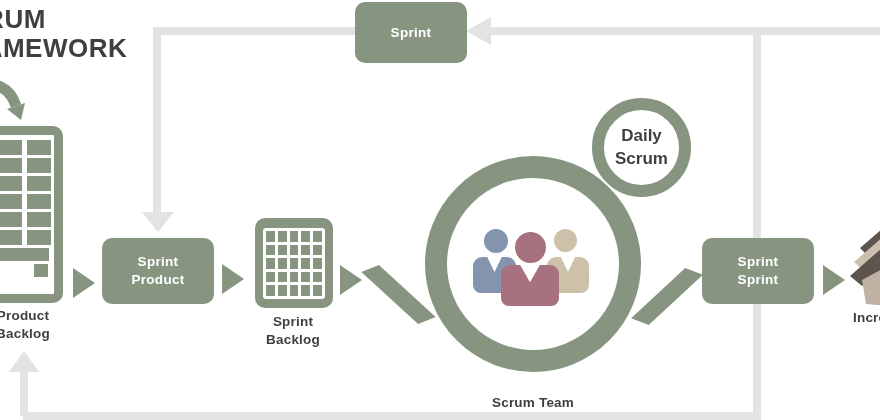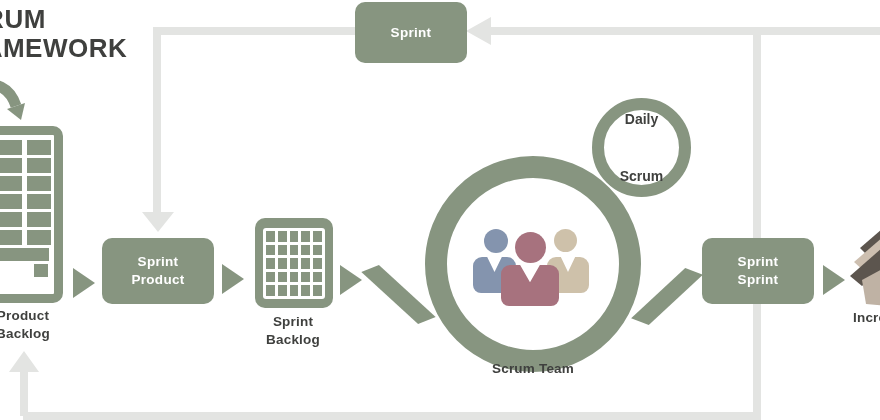--- a/index.html
+++ b/index.html
@@ -35,21 +35,21 @@
         line-height:1.3;letter-spacing:.3px;}
   #box-retrospective{left:355px;top:2px;width:112px;height:61px;}
   #box-planning{left:102px;top:238px;width:112px;height:66px;}
   #box-review{left:702px;top:238px;width:112px;height:66px;}
 
   
   #team-ring{position:absolute;left:425px;top:156px;width:216px;height:216px;border:22px solid #879580;
              border-radius:50%;background:#fff;box-sizing:border-box;}
   #daily-circle{position:absolute;left:592px;top:98px;width:99px;height:99px;border:12px solid #879580;
                 border-radius:50%;background:#fff;box-sizing:border-box;display:flex;flex-direction:column;
-                align-items:center;justify-content:space-between;text-align:center;font-weight:bold;font-size:14px;
+                align-items:center;justify-content:center;text-align:center;font-weight:bold;font-size:17px;
                 color:#3F403E;line-height:1.3;}
 
   
   .person-head{position:absolute;border-radius:50%;}
   .person-body{position:absolute;border-radius:9px 9px 8px 8px;overflow:hidden;}
   .person-shirt{width:100%;height:100%;clip-path:polygon(0 0,33% 0,50% 42%,67% 0,100% 0,100% 100%,0 100%);}
   #p-left-head{left:484px;top:229px;width:24px;height:24px;background:#8494AE;}
   #p-left-body{left:473px;top:257px;width:43px;height:36px;}
   #p-left-body .person-shirt{background:#8494AE;}
   #p-right-head{left:554px;top:229px;width:23px;height:23px;background:#CEC1AA;}
@@ -77,21 +77,21 @@
 
   
   #pb-arrow{position:absolute;left:-26px;top:76px;}
   #inc-icon{position:absolute;left:850px;top:216px;}
 
   
   .dlabel{position:absolute;color:#3F403E;font-weight:bold;font-size:13.5px;line-height:1.3;
           text-align:center;letter-spacing:.2px;}
   #label-product{left:-40px;top:307px;width:126px;}
   #label-sbacklog{left:233px;top:313px;width:120px;}
-  #label-team{left:453px;top:360px;width:160px;}
+  #label-team{left:453px;top:394px;width:160px;}
   #label-increment{left:853px;top:309px;white-space:nowrap;text-align:left;}
   #title{position:absolute;left:-52px;top:5px;color:#3F403E;font-weight:bold;font-size:26px;
          line-height:1.12;letter-spacing:.5px;white-space:nowrap;}
 </style>
 </head>
 <body>
 
 <div class="canvas">
 
   <div class="gline" id="line-top-left"></div>

